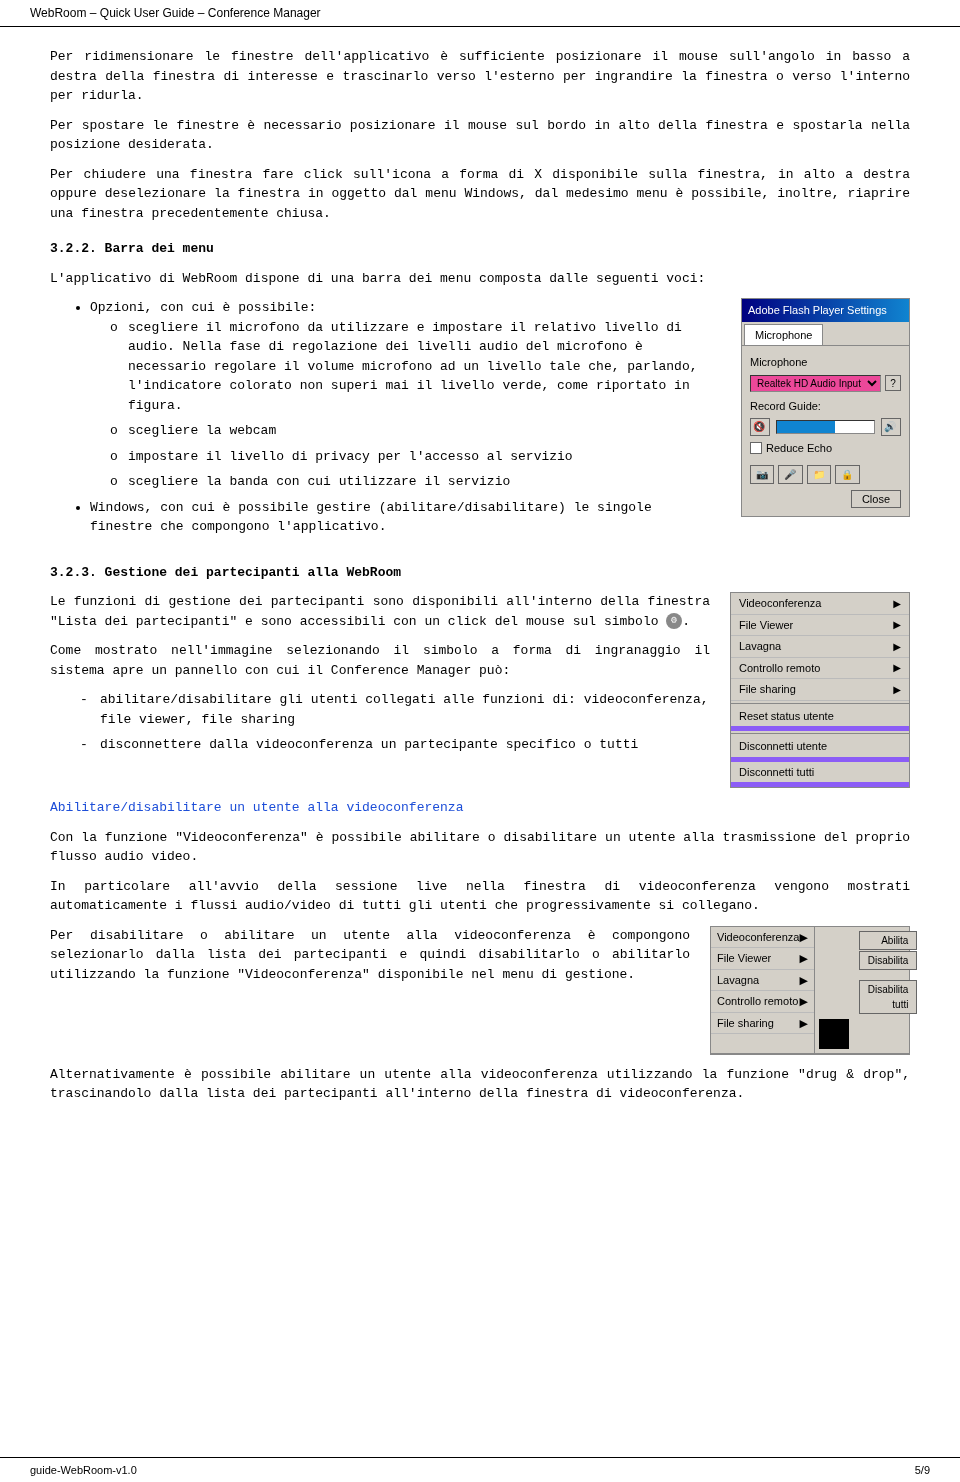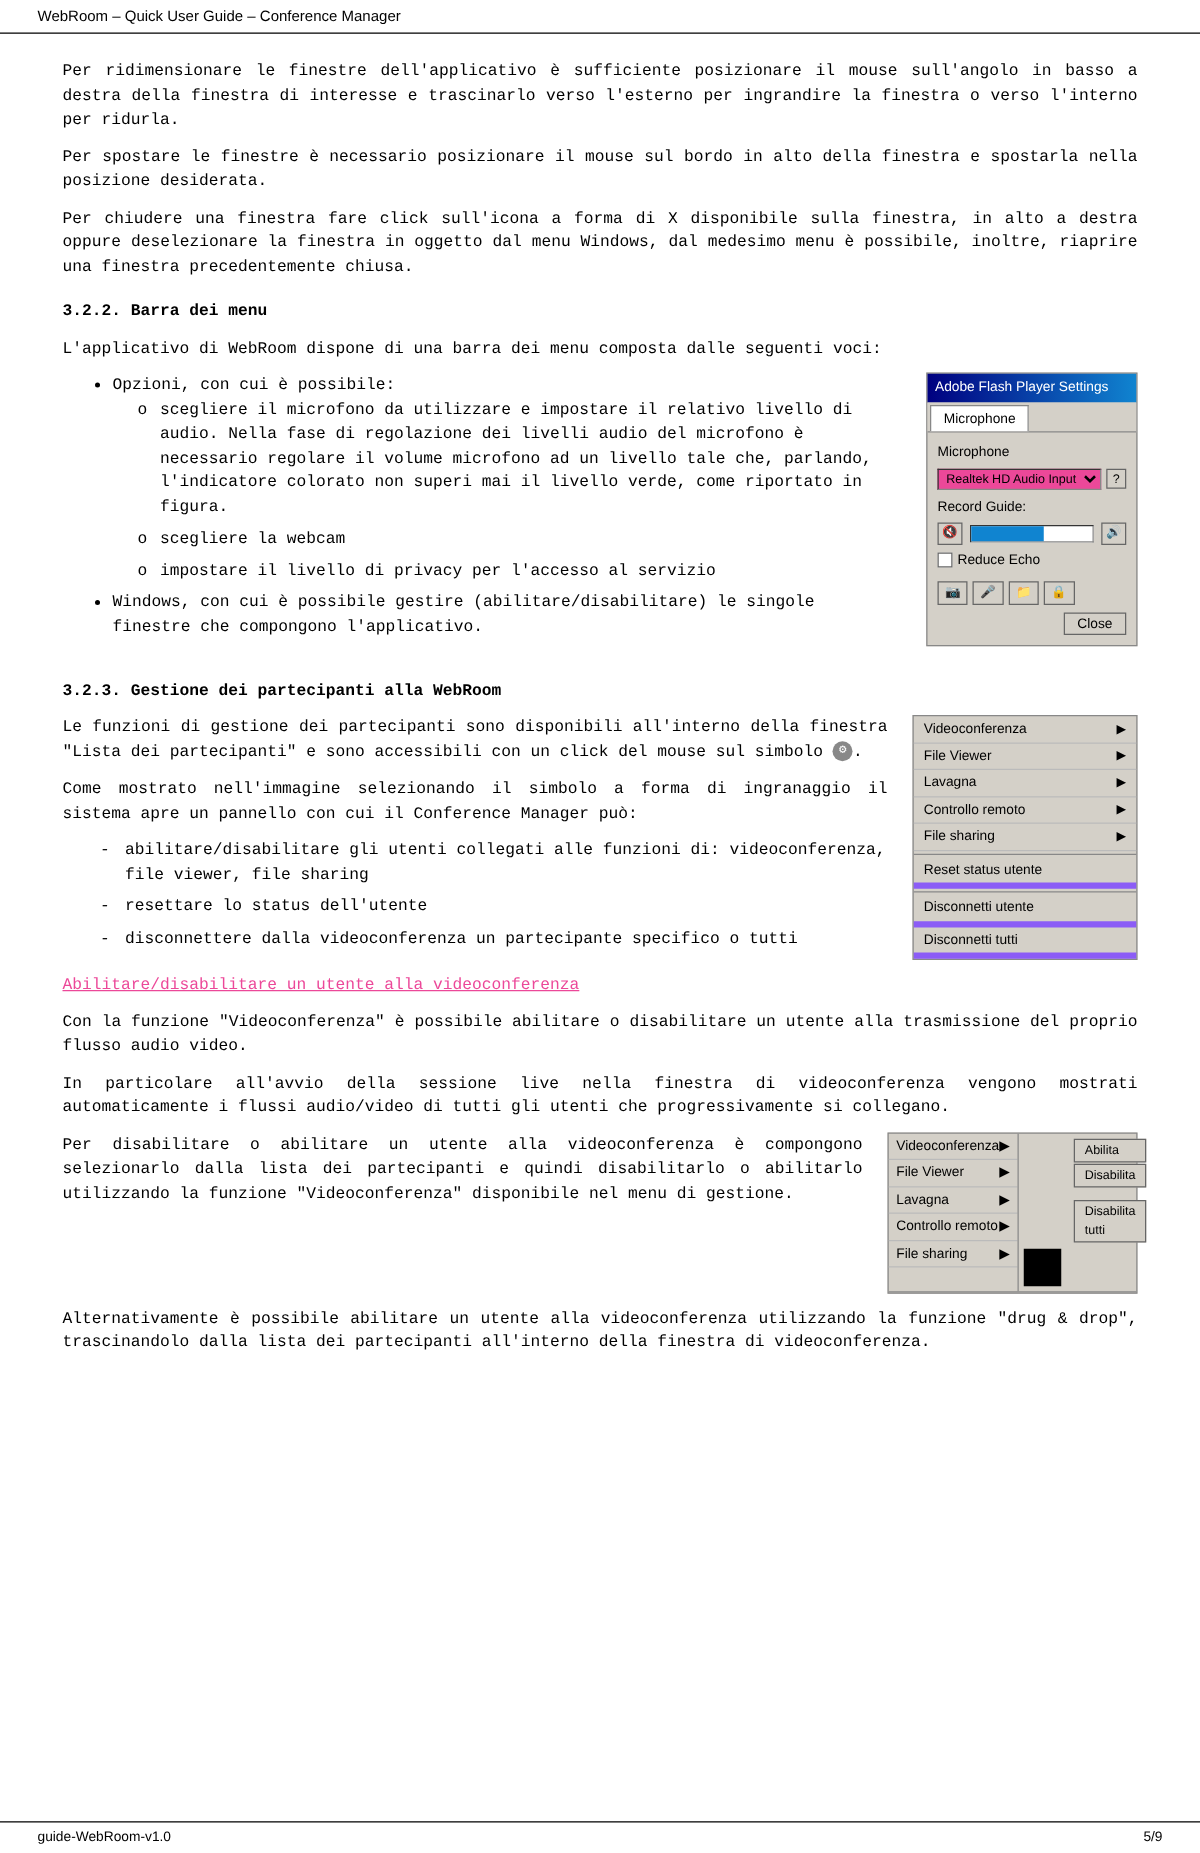--- a/index.html
+++ b/index.html
@@ -228,22 +228,21 @@
       height: 1px;
       background: #888;
       margin: 2px 0;
     }
     .participant-action {
       padding: 2px 8px;
       cursor: pointer;
       border-bottom: 5px solid #8b5cf6;
     }
     .link-blue {
-      color: #ec4899;
-      text-decoration: underline;
+      color: #1d4ed8;
     }
     .gear-symbol {
       display: inline-block;
       width: 16px;
       height: 16px;
       background: #888;
       border-radius: 50%;
       text-align: center;
       line-height: 16px;
       font-size: 10px;
@@ -269,21 +268,21 @@
       display: flex;
       flex-direction: column;
       gap: 1px;
     }
     .videoconf-action-btn {
       border: 1px solid #666;
       background: #d4d0c8;
       padding: 1px 8px;
       font-size: 10px;
       cursor: pointer;
-      text-align: left;
+      text-align: right;
       margin-left: 40px;
     }
     .clearfix::after {
       content: '';
       display: table;
       clear: both;
     }
   </style>
 </head>
 <body>
@@ -345,20 +344,21 @@
       </div>
     </div>
 
     <ul class="bullet-list">
       <li>
         <span>Opzioni, con cui è possibile:</span>
         <ul class="sub-list">
           <li>scegliere il microfono da utilizzare e impostare il relativo livello di audio. Nella fase di regolazione dei livelli audio del microfono è necessario regolare il volume microfono ad un livello tale che, parlando, l'indicatore colorato non superi mai il livello verde, come riportato in figura.</li>
           <li>scegliere la webcam</li>
           <li>impostare il livello di privacy per l'accesso al servizio</li>
+          <li>scegliere la banda con cui utilizzare il servizio</li>
         </ul>
       </li>
       <li>Windows, con cui è possibile gestire (abilitare/disabilitare) le singole finestre che compongono l'applicativo.</li>
     </ul>
   </div>
 
   <div class="section-heading">3.2.3. Gestione dei partecipanti alla WebRoom</div>
 
   <div class="clearfix">
 
@@ -394,21 +394,20 @@
 
     <p>
       <span>Le funzioni di gestione dei partecipanti sono disponibili all'interno della finestra "Lista dei partecipanti" e sono accessibili con un click del mouse sul simbolo</span>
       <span class="gear-symbol">⚙</span>.
     </p>
 
     <p>Come mostrato nell'immagine selezionando il simbolo a forma di ingranaggio il sistema apre un pannello con cui il Conference Manager può:</p>
 
     <ul class="dash-list">
       <li>abilitare/disabilitare gli utenti collegati alle funzioni di: videoconferenza, file viewer, file sharing</li>
-      <li>resettare lo status dell'utente</li>
       <li>disconnettere dalla videoconferenza un partecipante specifico o tutti</li>
     </ul>
   </div>
 
   <p>
     <a class="link-blue">Abilitare/disabilitare un utente alla videoconferenza</a>
   </p>
 
   <p>Con la funzione "Videoconferenza" è possibile abilitare o disabilitare un utente alla trasmissione del proprio flusso audio video.</p>
 

